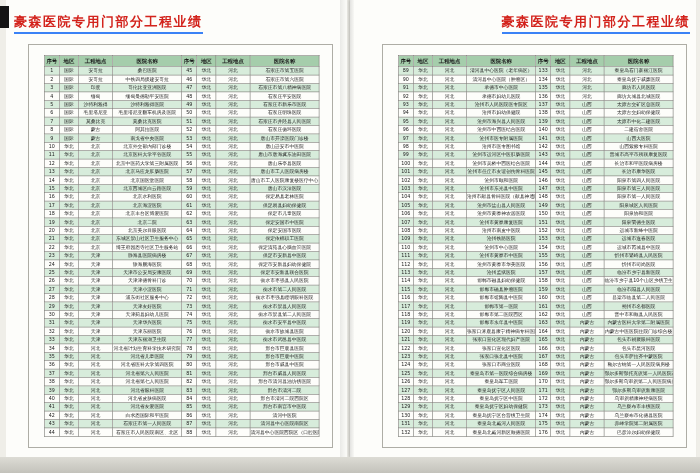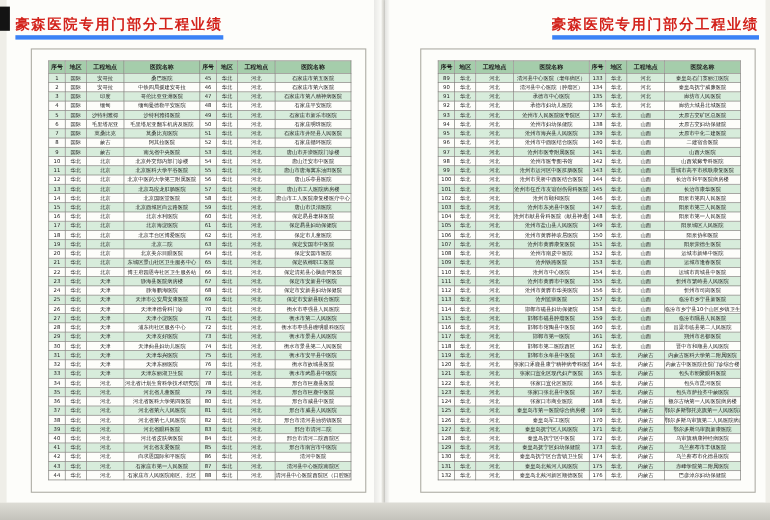--- a/index.html
+++ b/index.html
@@ -7,21 +7,21 @@
   .canvas{position:relative;width:700px;height:473px;background:#efeee8;overflow:hidden;}
   .page{position:absolute;top:0;height:457px;background:#fdfdfa;}
   .page-left{left:6px;width:341px;}
   .page-right{left:350px;width:346px;box-shadow:-1px 0 2px rgba(0,0,0,.12);}
   .seam{position:absolute;left:340px;top:0;width:14px;height:457px;
         background:linear-gradient(90deg,rgba(0,0,0,.08),rgba(0,0,0,.01) 45%,rgba(0,0,0,.10) 72%,rgba(0,0,0,.02));}
   .bottom-edge{position:absolute;left:0;right:0;bottom:0;height:16px;
         background:linear-gradient(#dddcd5,#c3c2bb);}
   .scan-mark{position:absolute;left:0;top:6px;width:9px;height:22px;background:#141414;}
   .title{position:absolute;top:13px;color:#d3231c;font-weight:bold;font-size:13px;
-        letter-spacing:1.5px;border-bottom:4px solid #3b82f6;padding-bottom:1px;white-space:nowrap;}
+        letter-spacing:1.5px;border-bottom:2px solid #3b82f6;padding-bottom:1px;white-space:nowrap;}
   .title-left{left:14px;}
   .title-right{right:10px;}
   .frame{position:absolute;top:44px;width:303px;height:402px;border:1px solid #aeada5;}
   .frame-left{left:28px;}
   .frame-right{left:382px;}
   table.htable{position:absolute;top:55px;border-collapse:collapse;table-layout:fixed;
         width:458px;transform:scale(0.6);transform-origin:0 0;background:#fff;}
   table.t-left{left:44px;}
   table.t-right{left:398px;}
   .htable th{background:#a5cdab;border:1px solid #787872;font-size:9px;font-weight:bold;

